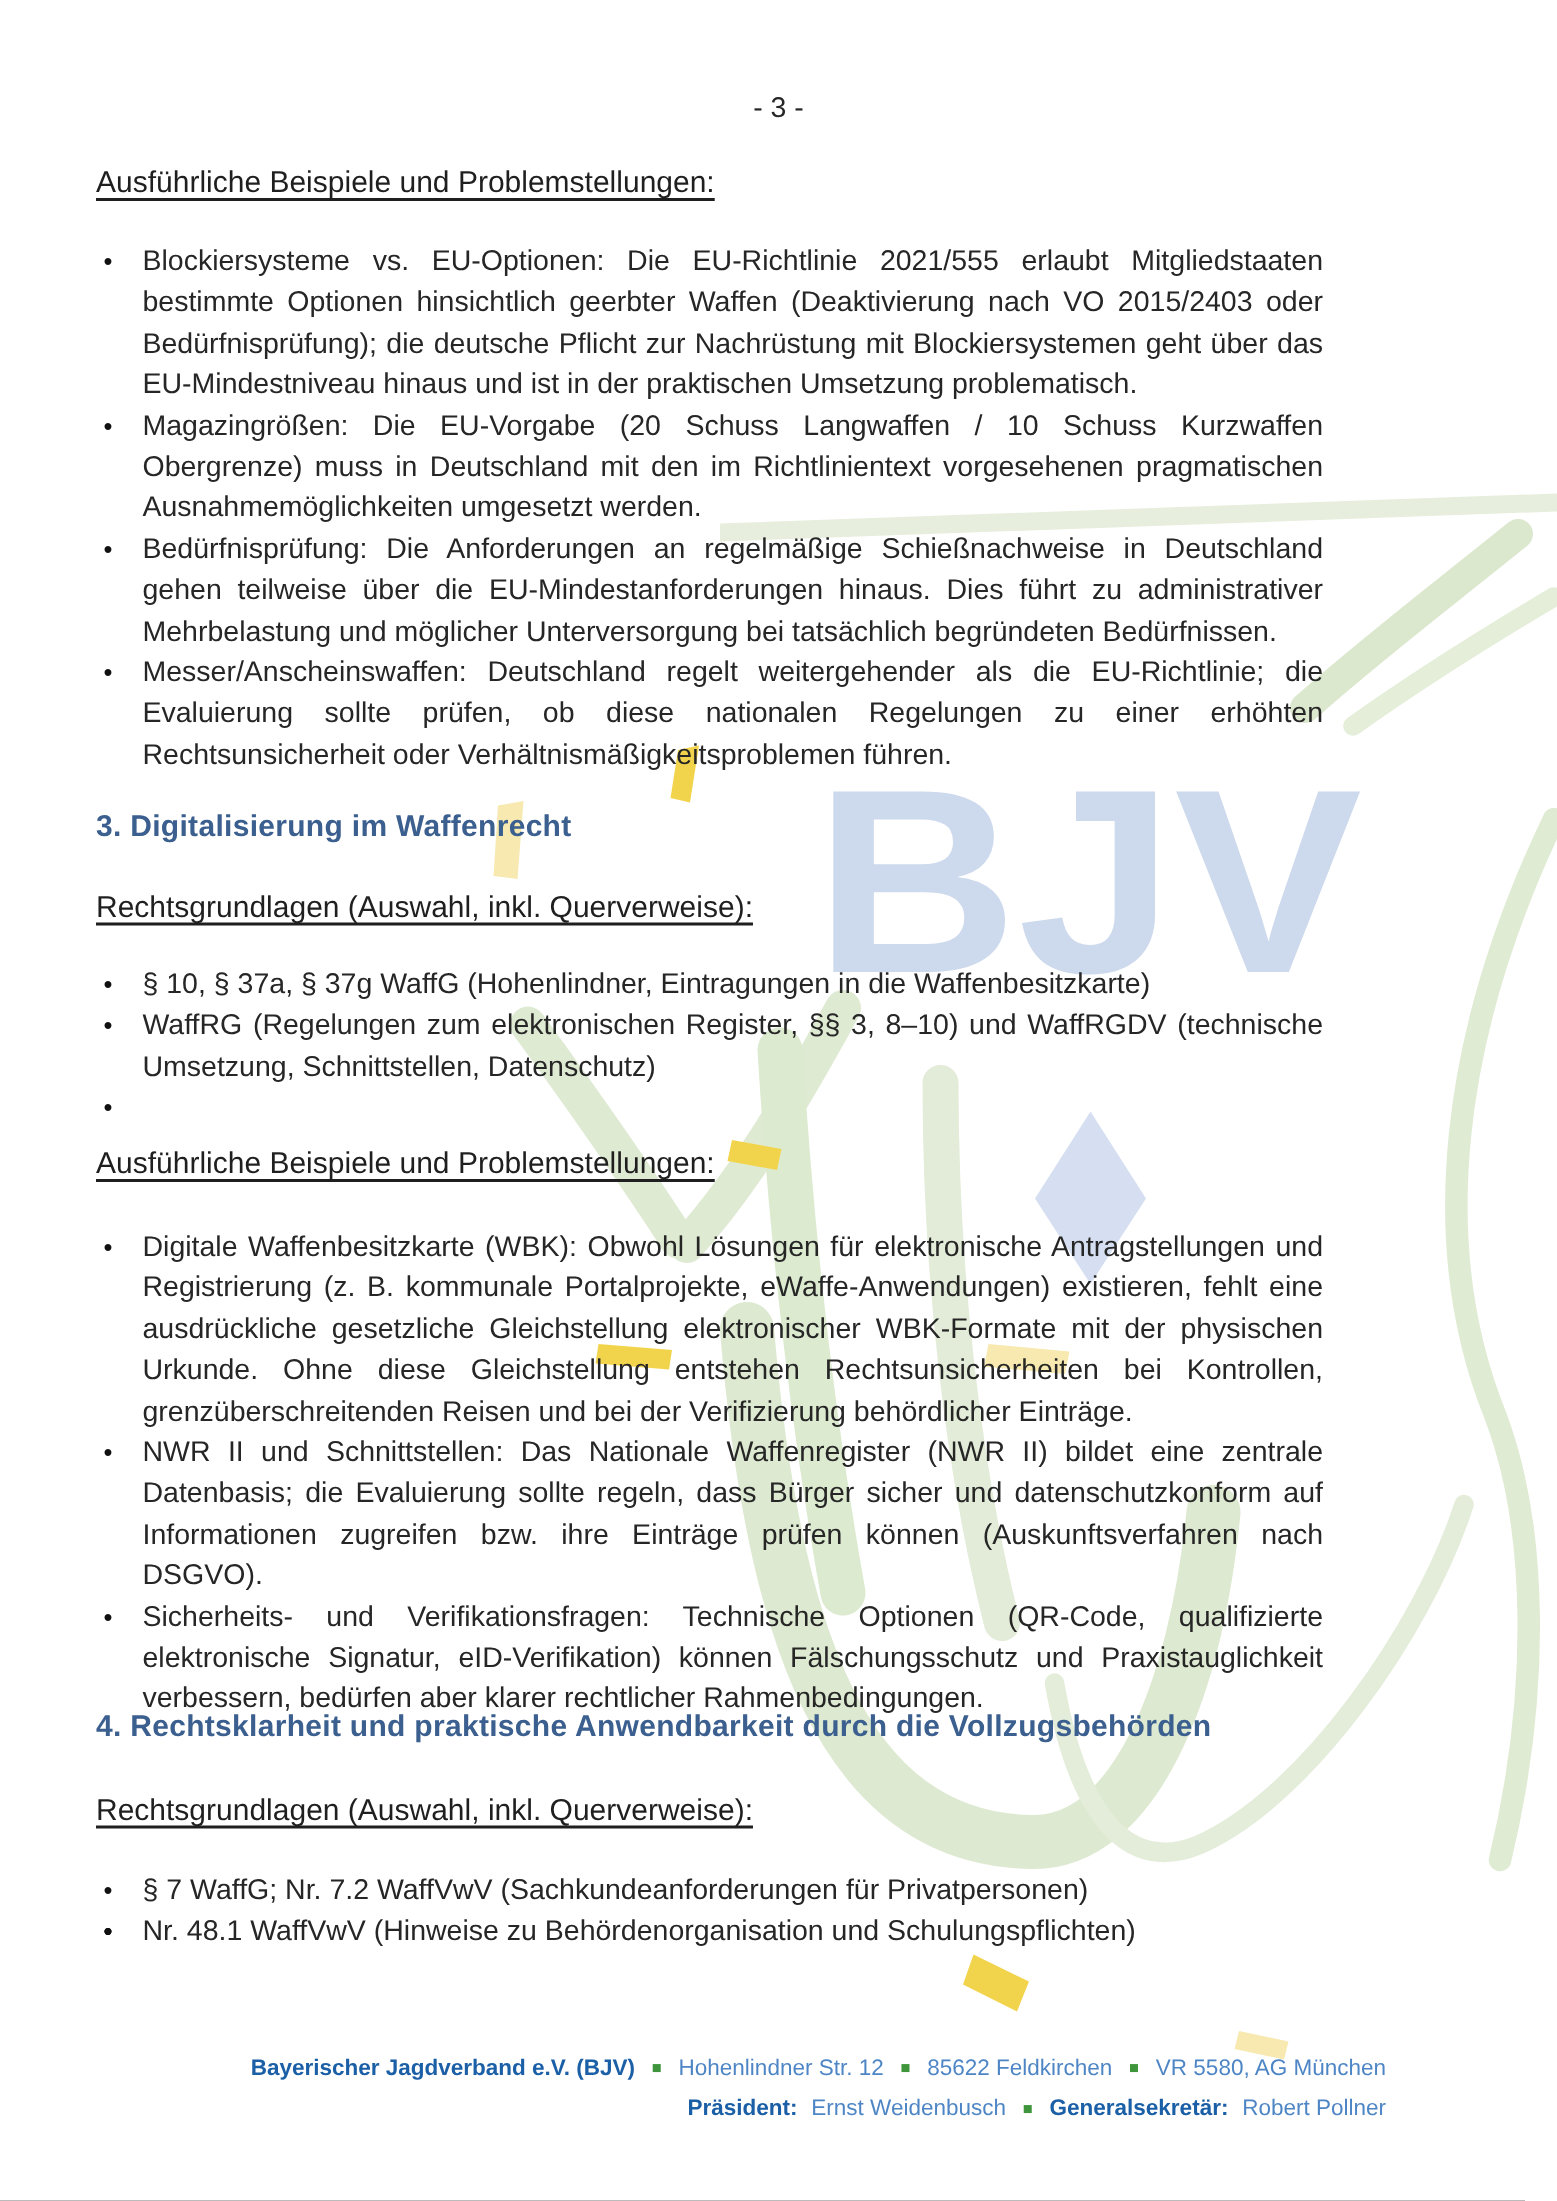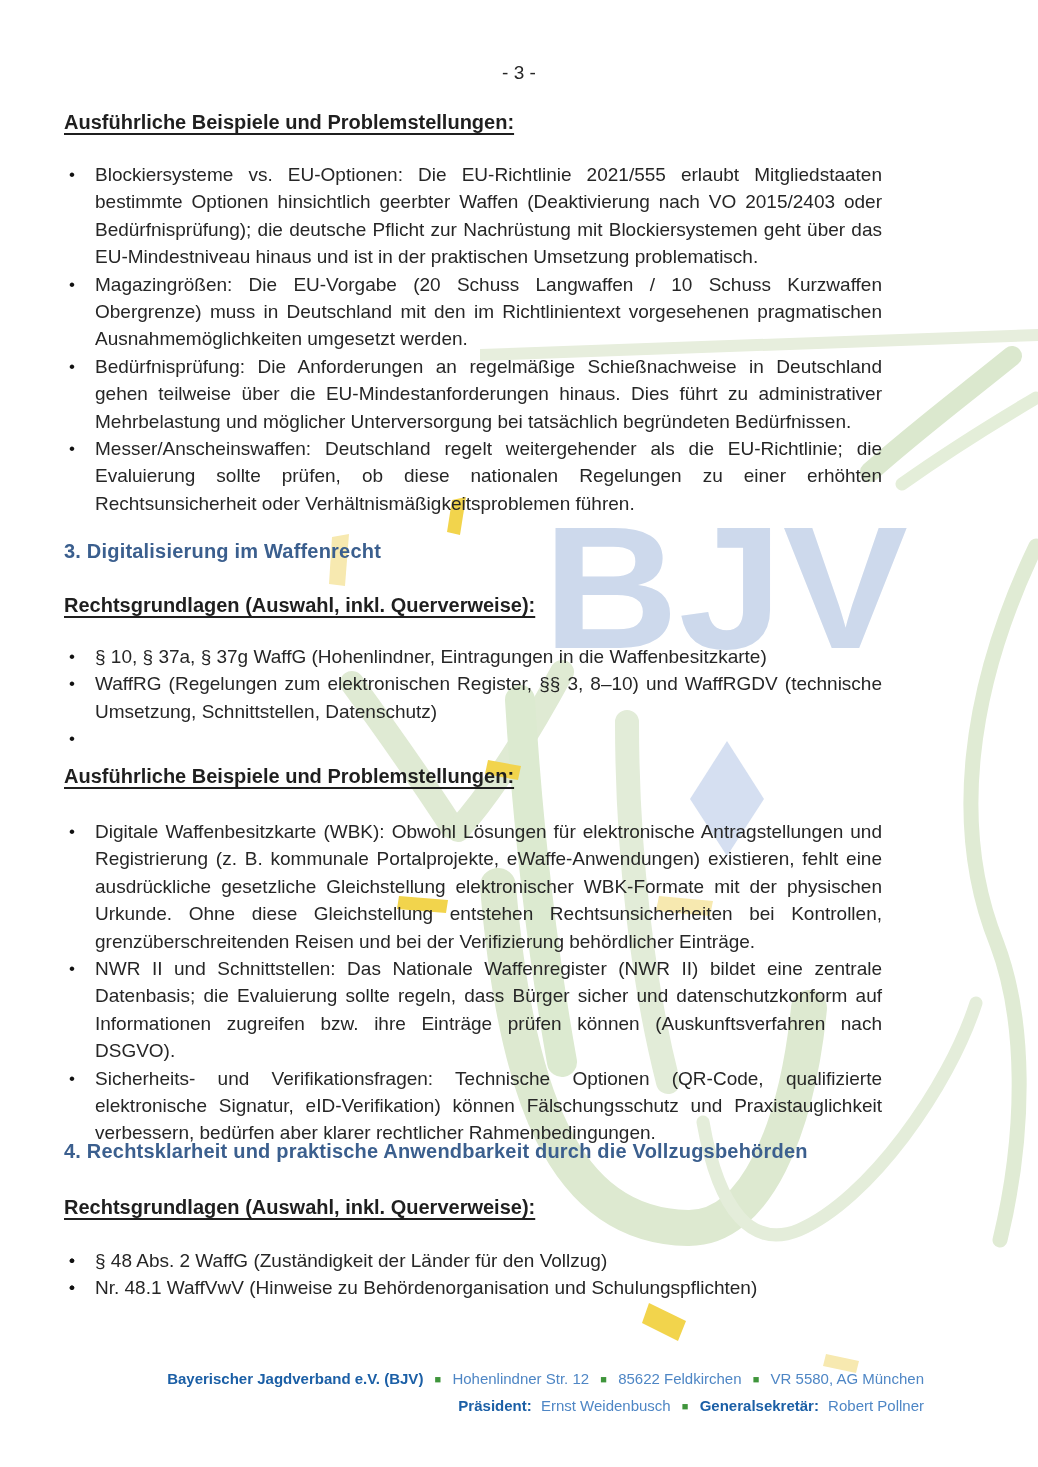--- a/index.html
+++ b/index.html
@@ -14,21 +14,21 @@
   
   .watermark{position:absolute;inset:0;z-index:0;pointer-events:none;}
   
   .page-number{
     position:absolute;top:62px;left:0;width:100%;
     text-align:center;font-size:19px;color:#262626;z-index:1;
   }
   .content{position:absolute;left:64px;width:818px;top:0;z-index:1;}
   .block{position:absolute;left:0;width:818px;}
   .ul-heading{
-    margin:0;font-size:20px;font-weight:700;color:#1f1f1f;
+    margin:0;font-size:20px;font-weight:400;color:#1f1f1f;
     text-decoration:underline;text-underline-offset:4px;
   }
   .sec-heading{
     margin:0;font-size:20px;font-weight:700;color:#3b5f8e;letter-spacing:.2px;
   }
   .blist{list-style:none;margin:0;padding:0;}
   .blist li{
     position:relative;padding-left:31px;
     font-size:19px;line-height:27.4px;color:#262626;
     text-align:justify;
@@ -140,24 +140,24 @@
       </li>
     </ul>
 
     <h2 class="sec-heading block" style="top:1140px">4. Rechtsklarheit und praktische Anwendbarkeit durch die Vollzugsbehörden</h2>
 
     <h3 class="ul-heading block" style="top:1196px">Rechtsgrundlagen (Auswahl, inkl. Querverweise):</h3>
 
     <ul class="blist block" style="top:1247px">
       <li>
         <span class="dot">•</span>
+        <span>§ 7 WaffG; Nr. 7.2 WaffVwV (Sachkundeanforderungen für Privatpersonen)</span>
       </li>
       <li>
         <span class="dot">•</span>
-        <span>§ 48 Abs. 2 WaffG (Zuständigkeit der Länder für den Vollzug)</span>
       </li>
       <li>
         <span class="dot">•</span>
       </li>
       <li>
         <span class="dot">•</span>
         <span>Nr. 48.1 WaffVwV (Hinweise zu Behördenorganisation und Schulungspflichten)</span>
       </li>
     </ul>
 

